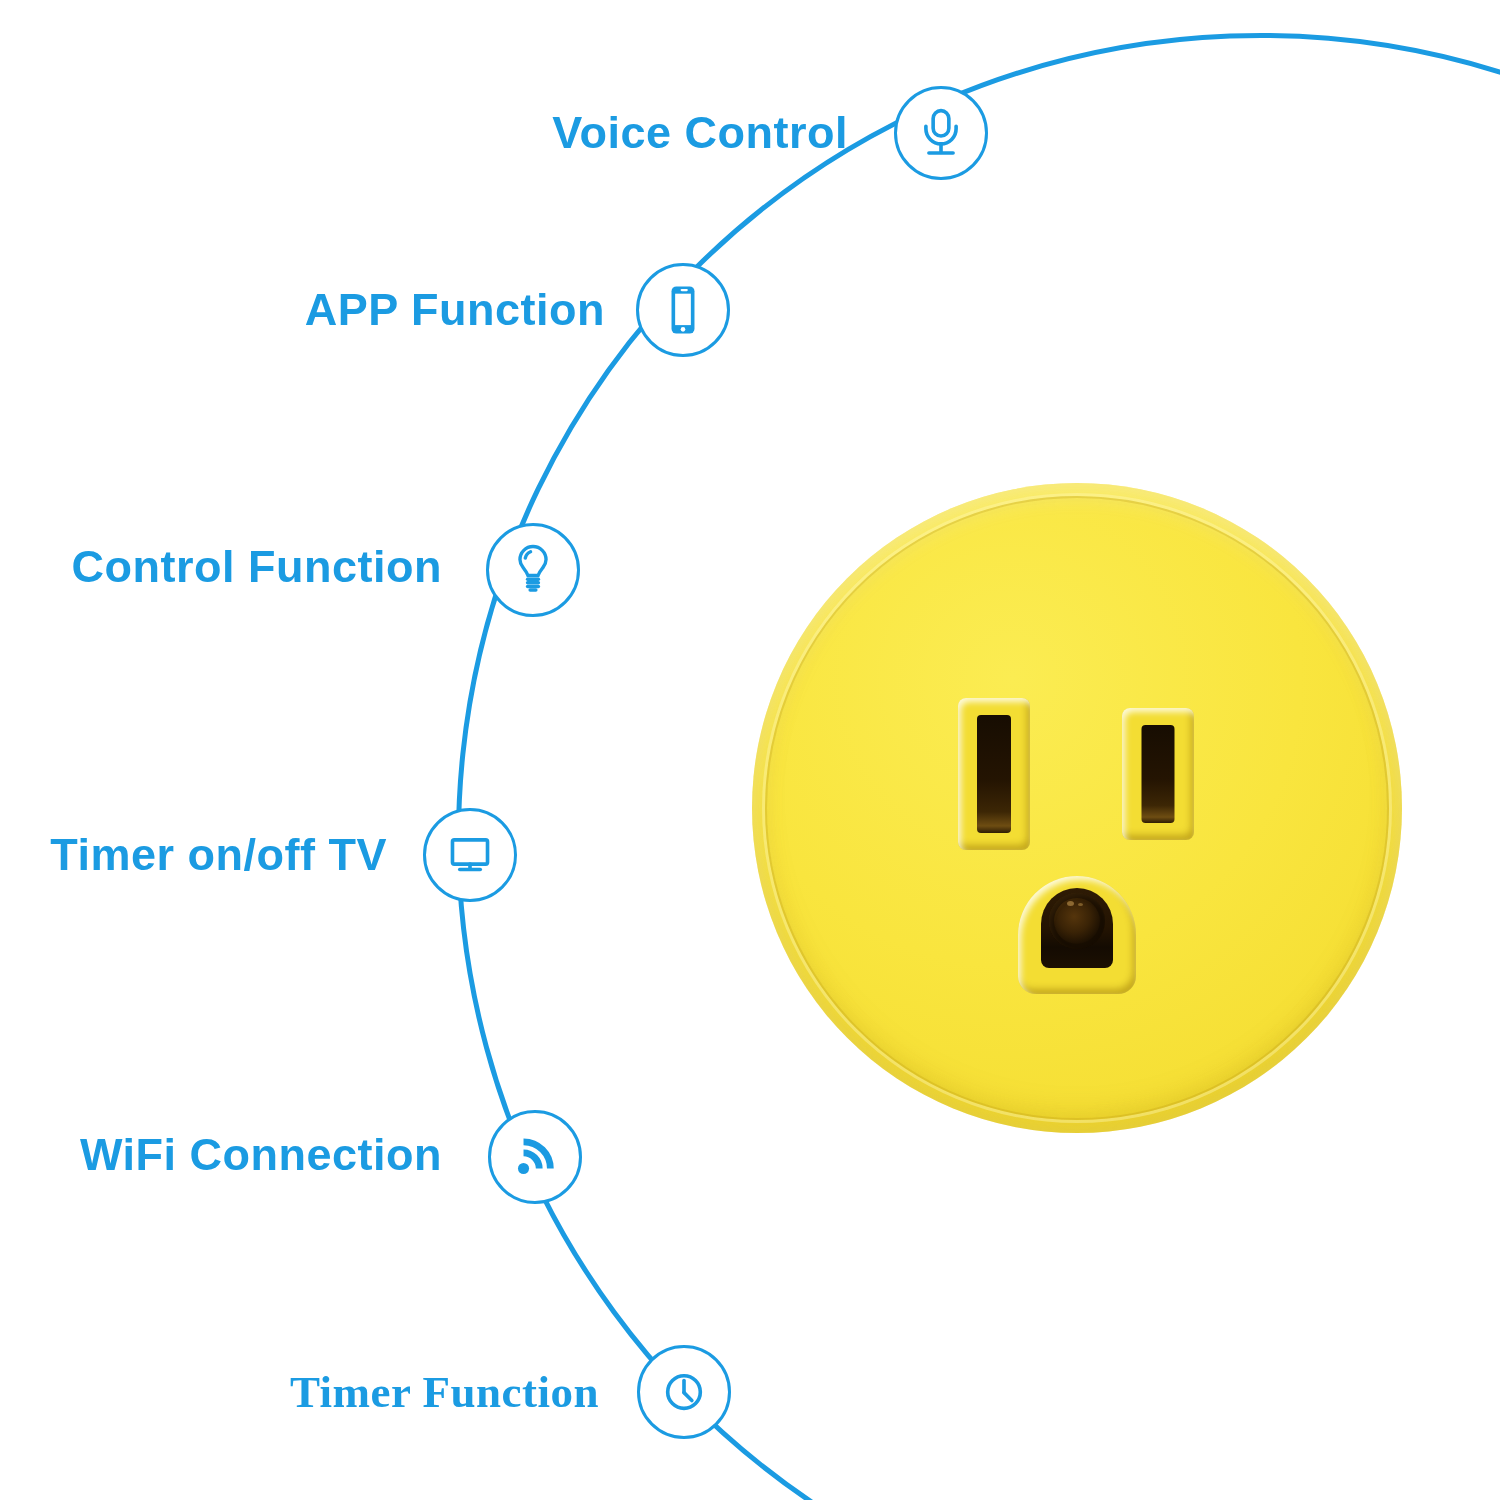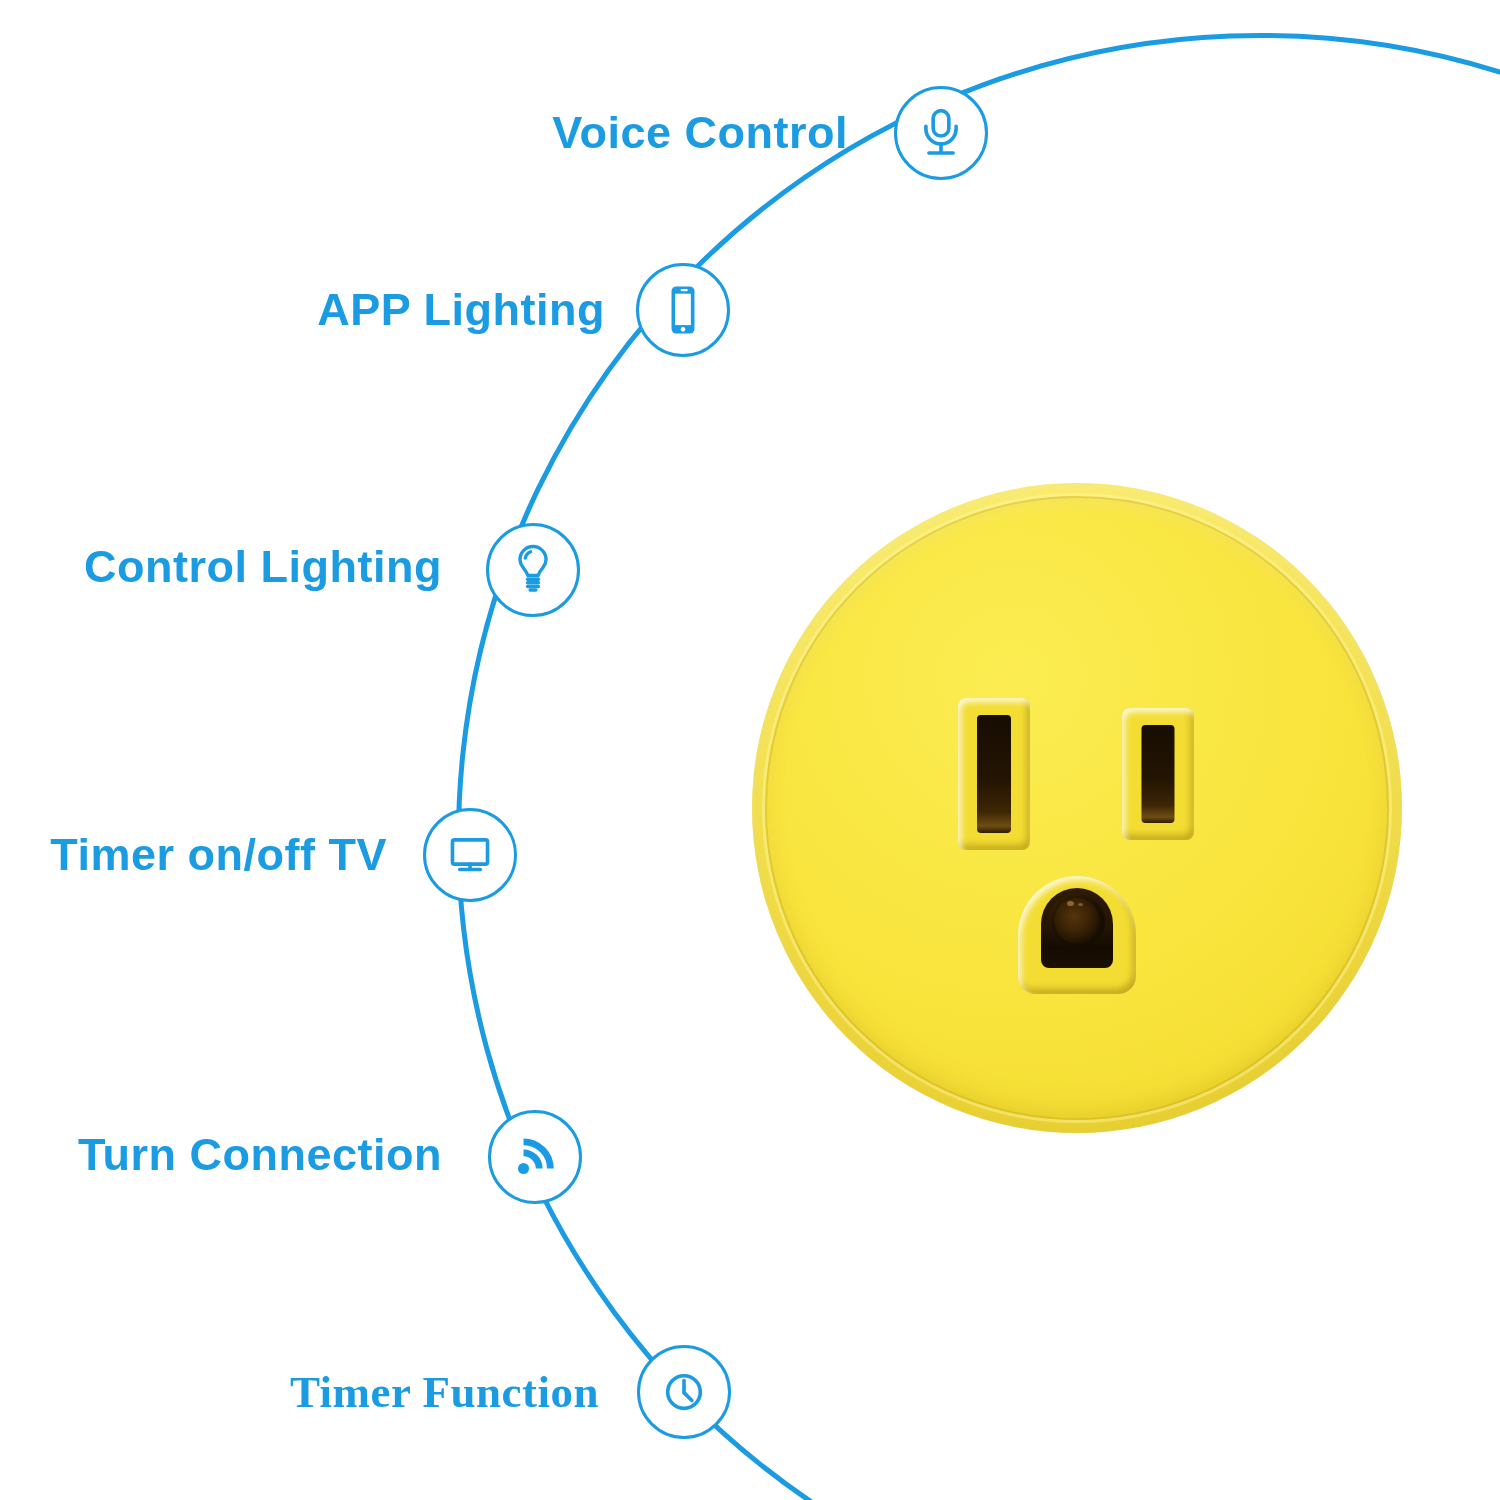--- a/index.html
+++ b/index.html
@@ -78,49 +78,49 @@
   <div id="features">
       <span class="feature-label" style="right: 652px; top: 102px;">Voice Control</span>
       <div class="icon-circle" style="left: 894px; top: 86px;">
         <svg viewBox="0 0 48 48" fill="none" stroke="currentColor" stroke-width="3" stroke-linecap="round">
           <rect x="17.5" y="5.5" width="13" height="21" rx="6.5"></rect>
           <path d="M11.5 18.5 v2 a12.5 12.5 0 0 0 25 0 v-2"></path>
           <line x1="24" y1="33.5" x2="24" y2="40"></line>
           <line x1="14" y1="40.5" x2="34" y2="40.5"></line>
         </svg>
       </div>
-      <span class="feature-label" style="right: 895px; top: 279px;">APP Lighting</span>
+      <span class="feature-label" style="right: 895px; top: 279px;">APP Function</span>
       <div class="icon-circle" style="left: 636px; top: 263px;">
         <svg viewBox="0 0 48 48">
           <rect x="14.5" y="4.5" width="19" height="39" rx="4" fill="currentColor"></rect>
           <rect x="17.5" y="10.5" width="13" height="26" fill="#ffffff"></rect>
           <rect x="22" y="6.6" width="6" height="1.9" rx="0.95" fill="#ffffff"></rect>
           <circle cx="24" cy="40" r="1.9" fill="#ffffff"></circle>
         </svg>
       </div>
-      <span class="feature-label" style="right: 1058px; top: 536px;">Control Lighting</span>
+      <span class="feature-label" style="right: 1058px; top: 536px;">Control Function</span>
       <div class="icon-circle" style="left: 486px; top: 523px;">
         <svg viewBox="0 0 48 48" fill="none" stroke="currentColor" stroke-width="2.8" stroke-linecap="round">
           <path d="M19.8 28.5 C18.6 25.4 17.2 23.8 15.8 22 C14.2 20 13.2 17.9 13.2 15.4 A10.8 10.8 0 0 1 34.8 15.4 C34.8 17.9 33.8 20 32.2 22 C30.8 23.8 29.4 25.4 28.2 28.5 Z"></path>
           <path d="M17.6 14.2 A7.2 7.2 0 0 1 22 8.9"></path>
           <line x1="19.5" y1="31.6" x2="28.5" y2="31.6"></line>
           <line x1="19.5" y1="34.6" x2="28.5" y2="34.6"></line>
           <line x1="19.5" y1="37.6" x2="28.5" y2="37.6"></line>
           <line x1="21.6" y1="40.6" x2="26.4" y2="40.6"></line>
         </svg>
       </div>
       <span class="feature-label" style="right: 1113px; top: 824px;">Timer on/off TV</span>
       <div class="icon-circle" style="left: 423px; top: 808px;">
         <svg viewBox="0 0 48 48" fill="none" stroke="currentColor" stroke-width="3" stroke-linecap="round">
           <rect x="9.5" y="11.5" width="29" height="20" rx="1.5"></rect>
           <line x1="24" y1="31.5" x2="24" y2="35"></line>
           <line x1="15.5" y1="36" x2="32.5" y2="36"></line>
         </svg>
       </div>
-      <span class="feature-label" style="right: 1058px; top: 1124px;">Turn Connection</span>
+      <span class="feature-label" style="right: 1058px; top: 1124px;">WiFi Connection</span>
       <div class="icon-circle" style="left: 488px; top: 1110px;">
         <svg viewBox="0 0 48 48">
           <circle cx="14.5" cy="33.5" r="4.6" fill="currentColor"></circle>
           <path d="M14.5 20.6 A13 13 0 0 1 27.5 33.6" fill="none" stroke="currentColor" stroke-width="5.6"></path>
           <path d="M14.5 11.4 A22.2 22.2 0 0 1 36.7 33.6" fill="none" stroke="currentColor" stroke-width="5.6"></path>
         </svg>
       </div>
       <span class="feature-label" style="right: 901px; top: 1361px; font-family: Liberation Serif, serif;">Timer Function</span>
       <div class="icon-circle" style="left: 637px; top: 1345px;">
         <svg viewBox="0 0 48 48" fill="none" stroke="currentColor" stroke-width="3" stroke-linecap="round">

